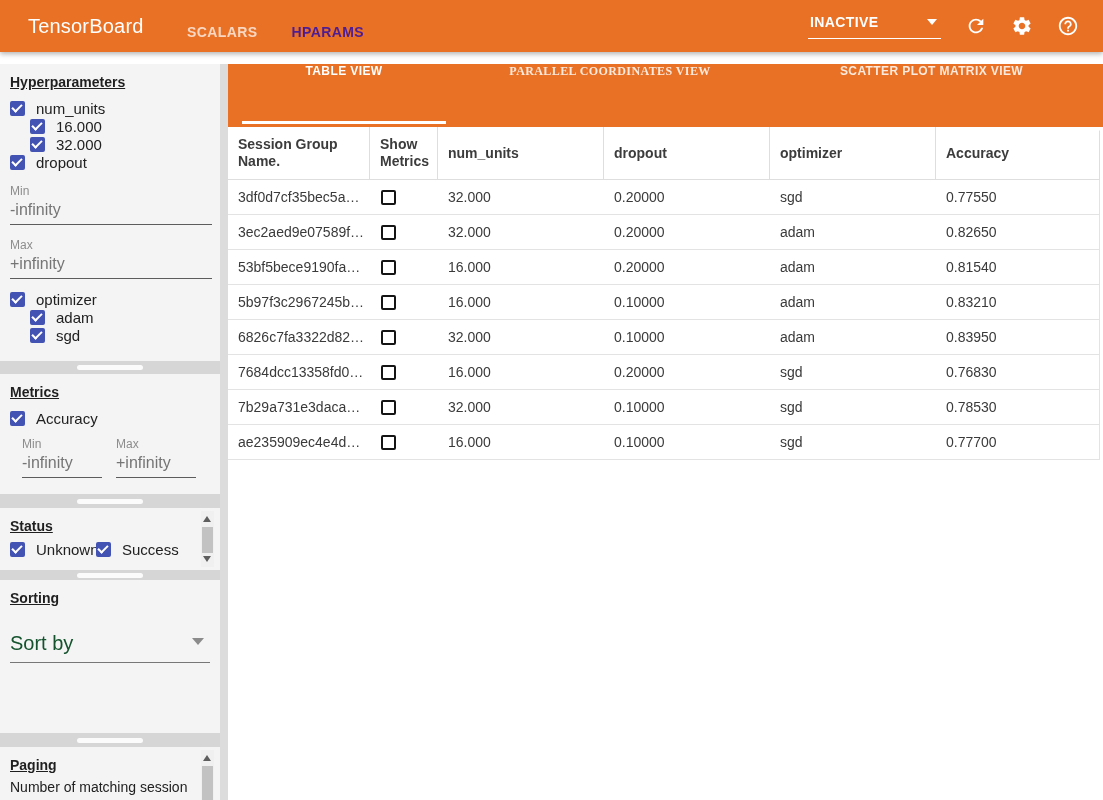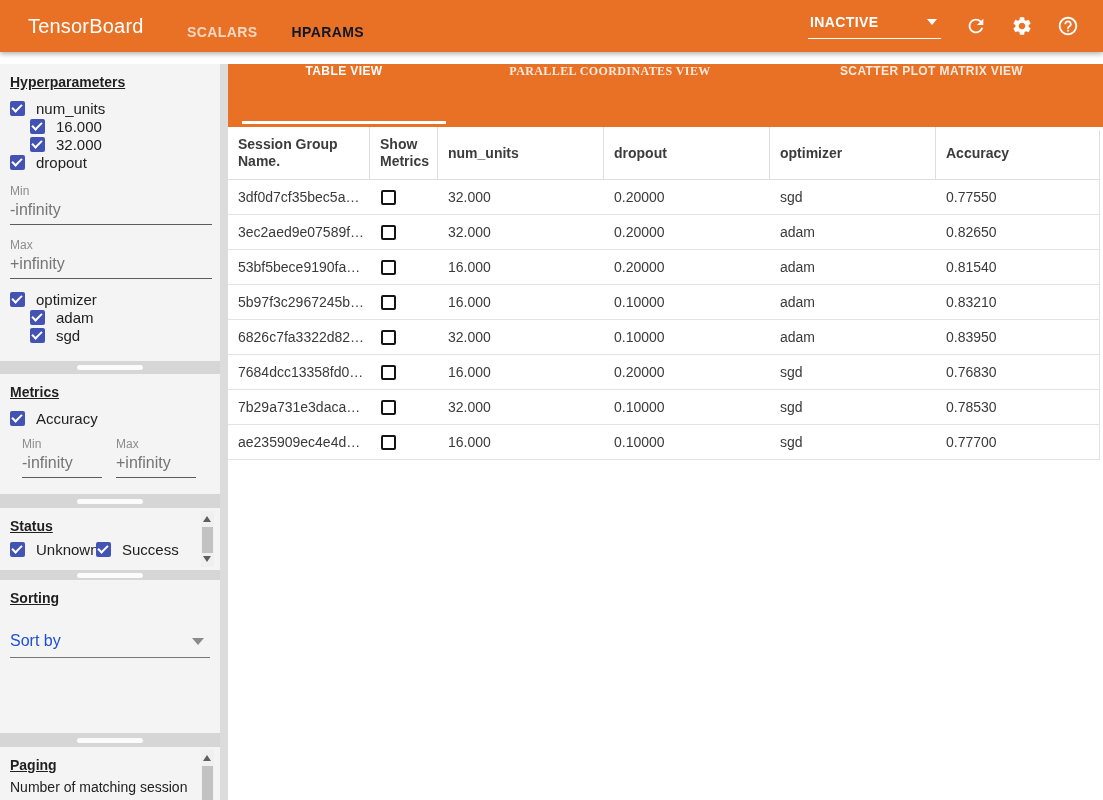--- a/index.html
+++ b/index.html
@@ -12,21 +12,21 @@
     background: #e97125; z-index: 10; display: flex; align-items: center;
     box-shadow: 0 2px 5px rgba(0,0,0,.3);
   }
   .logo { margin-left: 28px; font-size: 20px; color: #fff; font-weight: 400; letter-spacing: .2px; }
   .top-tabs { position: absolute; left: 170px; top: 0; height: 64px; display: flex; }
   .top-tab {
     height: 100%; display: flex; align-items: center; padding: 0 17px;
     color: rgba(255,255,255,.72); font-size: 14px; font-weight: 700; letter-spacing: .4px;
     position: relative; cursor: default;
   }
-  .top-tab.active { color: #0f172a; }
+  .top-tab.active { color: #4c1d95; }
   .top-tab.active::after {
     content: ""; position: absolute; left: 4px; right: 4px; bottom: 2px; height: 2px; background: #fff;
   }
   .toolbar-right { margin-left: auto; display: flex; align-items: center; gap: 24px; margin-right: 24px; }
   .run-select {
     width: 133px; border-bottom: 1px solid #fff; color: #fff; font-size: 14px; font-weight: 700;
     letter-spacing: .4px; display: flex; justify-content: space-between; align-items: center;
     padding: 0 2px 8px 2px; cursor: pointer;
   }
   .caret-white { width: 0; height: 0; border-left: 5px solid transparent; border-right: 5px solid transparent; border-top: 6px solid #fff; margin-right: 2px; }
@@ -67,21 +67,21 @@
   .field-label { font-size: 12px; color: #8d8d8d; }
   .field-value { font-size: 16px; color: #757575; padding: 3px 0 5px 0; border-bottom: 1px solid #5c5c5c; }
 
   .metrics-pair { display: flex; gap: 14px; padding-left: 12px; margin-top: 10px; }
   .metrics-pair .field { margin-top: 0; width: 80px; }
 
   .status-grid { display: grid; grid-template-columns: 86px 102px; row-gap: 12px; }
 
   .select-field {
     position: relative; margin: 24px 0 0 0; border-bottom: 1px solid #777;
-    padding: 2px 0 7px 0; font-size: 16px; color: #1d4ed8; cursor: pointer; width: 200px;
+    padding: 2px 0 7px 0; font-size: 20px; color: #14532d; cursor: pointer; width: 200px;
   }
   .select-field.second { margin-top: 34px; }
   .caret-gray {
     position: absolute; right: 6px; top: 8px; width: 0; height: 0;
     border-left: 6px solid transparent; border-right: 6px solid transparent; border-top: 7px solid #8b8b8b;
   }
 
   .paging-text { font-size: 14px; color: #212121; line-height: 18px; width: 185px; margin-top: 2px; }
 
   

